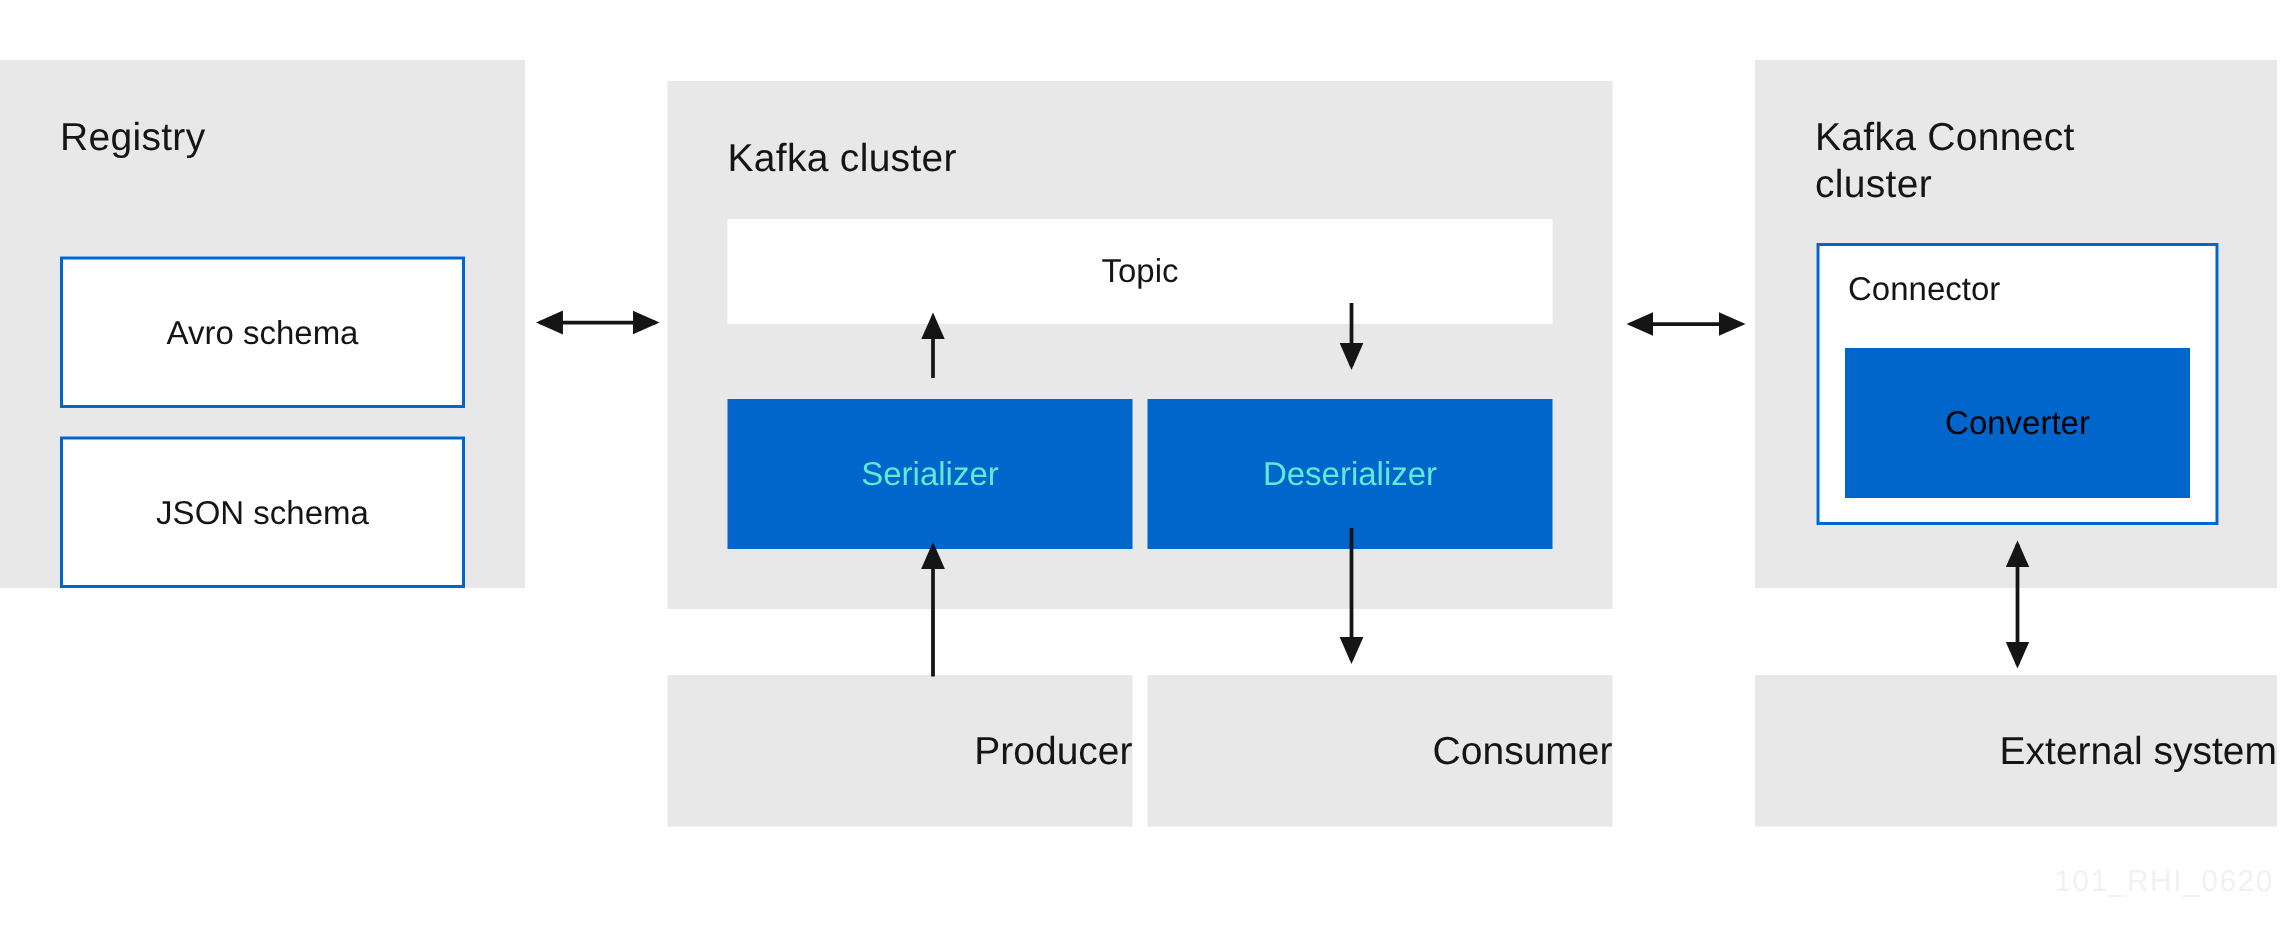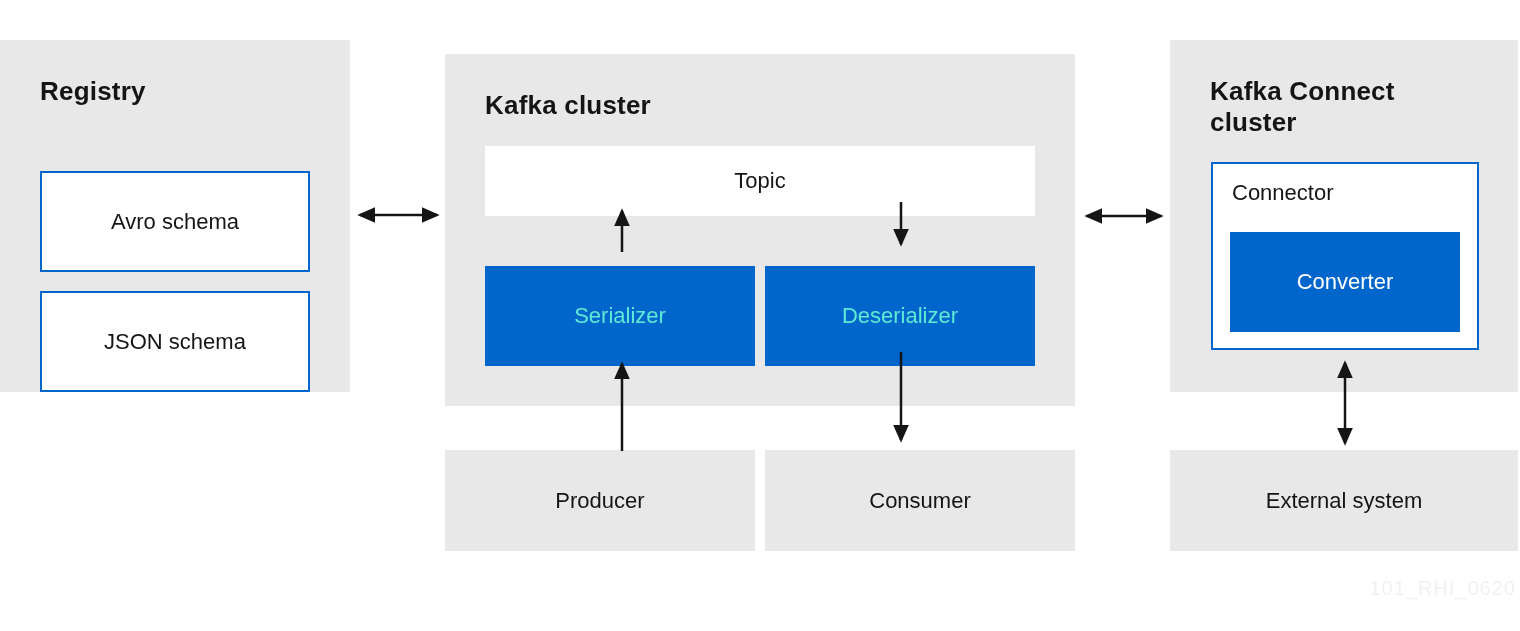--- a/index.html
+++ b/index.html
@@ -20,21 +20,21 @@
     color: var(--ink);
     overflow: hidden;
   }
   .panel { position: absolute; top: 40px; height: 352px; background: var(--panel-gray); }
   #registry-panel { left: 0;      width: 350px; }
   #kafka-panel    { left: 445px;  width: 630px; margin-top: 14px; }
   #connect-panel  { left: 1170px; width: 348px; }
 
   .panel-title {
     position: absolute; left: 40px; top: 36px;
-    font-size: 26px; font-weight: 700; line-height: 31px;
+    font-size: 26px; font-weight: 400; line-height: 31px;
     letter-spacing: 0.2px; color: var(--ink);
   }
   #connect-panel .panel-title { width: 240px; }
 
   .schema-box {
     position: absolute; left: 40px; width: 270px; height: 101px;
     background: var(--node-white); border: 2px solid var(--accent-blue);
     display: flex; align-items: center; justify-content: center;
     font-size: 22px;
     margin-top: 40px;
@@ -55,35 +55,35 @@
     background: var(--accent-blue); color: #5eead4;
     display: flex; align-items: center; justify-content: center;
     font-size: 22px;
   }
   #serializer   { left: 40px; }
   #deserializer { left: 320px; }
 
   .gray-node {
     position: absolute; top: 450px; height: 101px;
     background: var(--panel-gray);
-    display: flex; align-items: center; justify-content: center;
-    font-size: 22px;
+    display: flex; align-items: center; justify-content: flex-end;
+    font-size: 26px;
   }
   #producer { left: 445px;  width: 310px; }
   #consumer { left: 765px;  width: 310px; }
   #external { left: 1170px; width: 348px; }
 
   #connector-box {
     position: absolute; left: 41px; top: 122px; width: 268px; height: 188px;
     background: var(--node-white); border: 2px solid var(--accent-blue);
   }
   #connector-label { position: absolute; left: 19px; top: 16px; font-size: 22px; }
   #converter {
     position: absolute; left: 17px; top: 68px; width: 230px; height: 100px;
-    background: var(--accent-blue); color: #ffffff;
+    background: var(--accent-blue); color: #000000;
     display: flex; align-items: center; justify-content: center;
     font-size: 22px;
   }
 
   .watermark {
     position: absolute; right: 4px; top: 577px;
     font-size: 20px; font-weight: 300; letter-spacing: 1px;
     color: var(--watermark-gray);
   }
 

